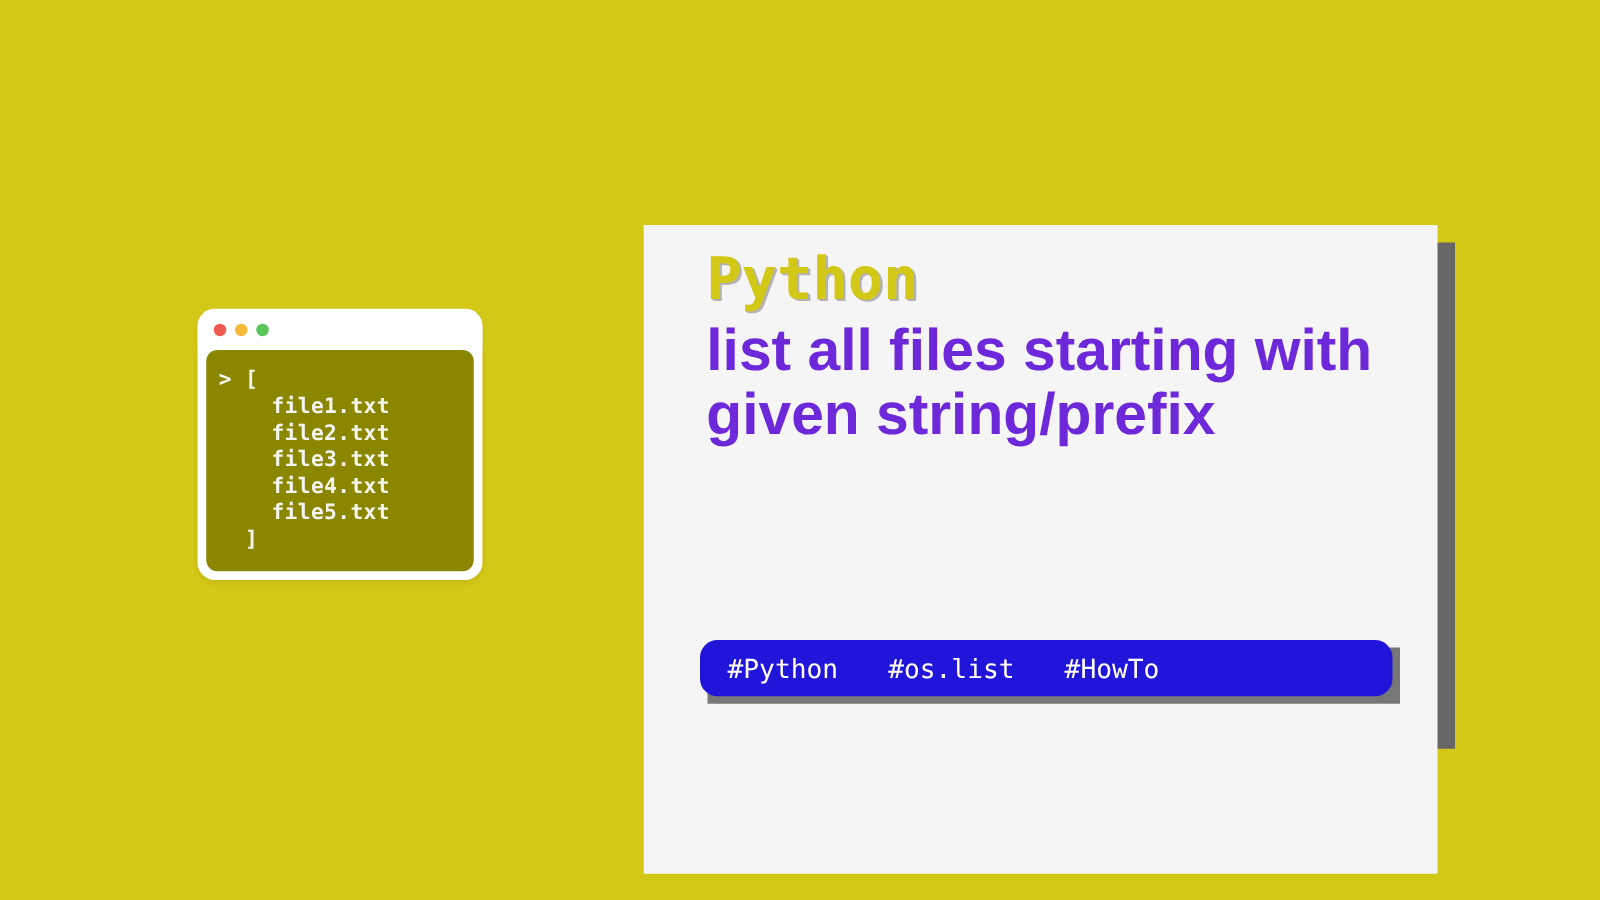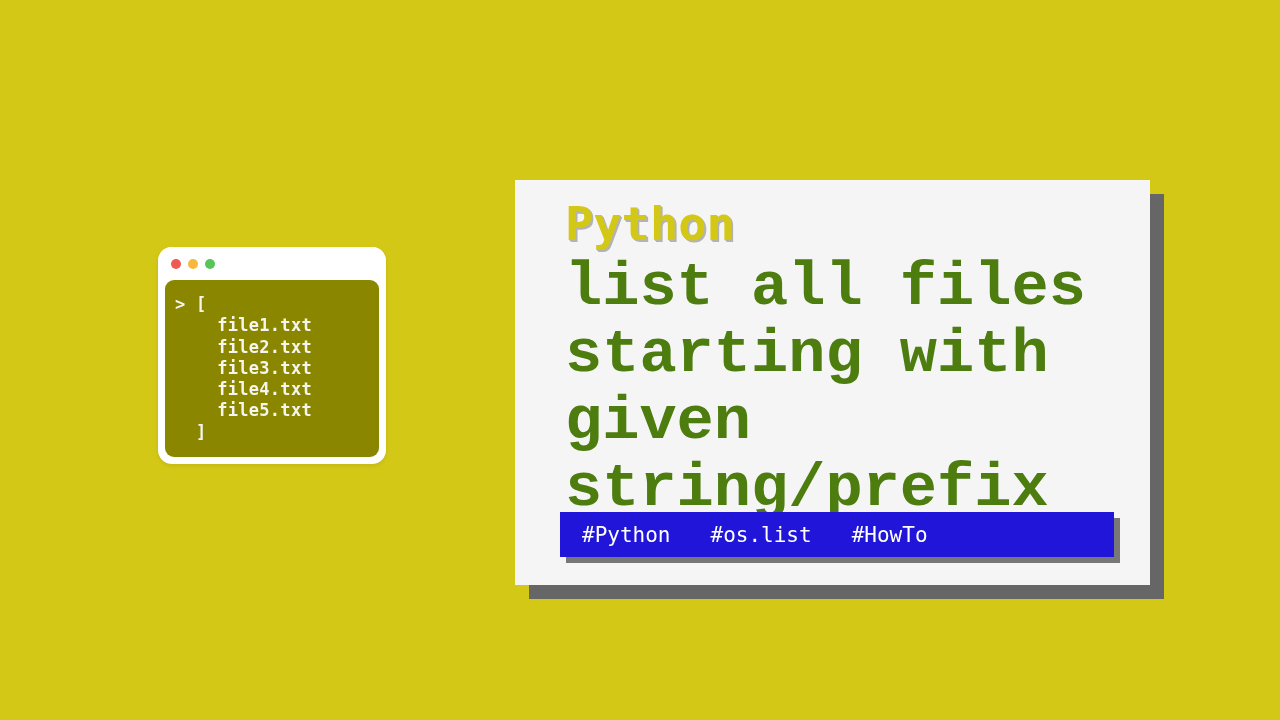--- a/index.html
+++ b/index.html
@@ -59,39 +59,39 @@
     top: 194px;
     width: 635px;
     height: 405px;
     background: #666;
   }
   .card {
     position: absolute;
     left: 515px;
     top: 180px;
     width: 635px;
-    height: 405px;
+    height: 519px;
     background: #f5f5f5;
     padding: 20px 36px 24px 50px;
   }
   .heading-line1 {
     font-family: 'Consolas', 'Menlo', monospace;
     font-weight: bold;
     font-size: 47px;
     color: #d4c817;
     text-shadow: 1px 1px 0 #b3b3b3, 2px 2px 0 #b3b3b3;
     letter-spacing: 0px;
     line-height: 1;
     margin-bottom: 8px;
   }
   .heading-line2 {
-    font-family: Liberation Mono, monospace;
+    font-family: Liberation Sans, sans-serif;
     font-weight: bold;
-    font-size: 62px;
-    color: #4d7c0f;
+    font-size: 47px;
+    color: #6d28d9;
     letter-spacing: 0px;
     line-height: 1.08;
   }
 
   .tags-shadow {
     position: absolute;
     left: 51px;
     top: 338px;
     width: 554px;
     height: 45px;
@@ -101,20 +101,21 @@
     position: absolute;
     left: 45px;
     top: 332px;
     width: 554px;
     height: 45px;
     background: #2015d9;
     display: flex;
     align-items: center;
     padding-left: 22px;
     gap: 40px;
+    border-radius: 14px;
   }
   .tag {
     color: #fff;
     font-family: 'Consolas', 'Menlo', monospace;
     font-size: 21px;
   }
 </style>
 </head>
 <body>
 

